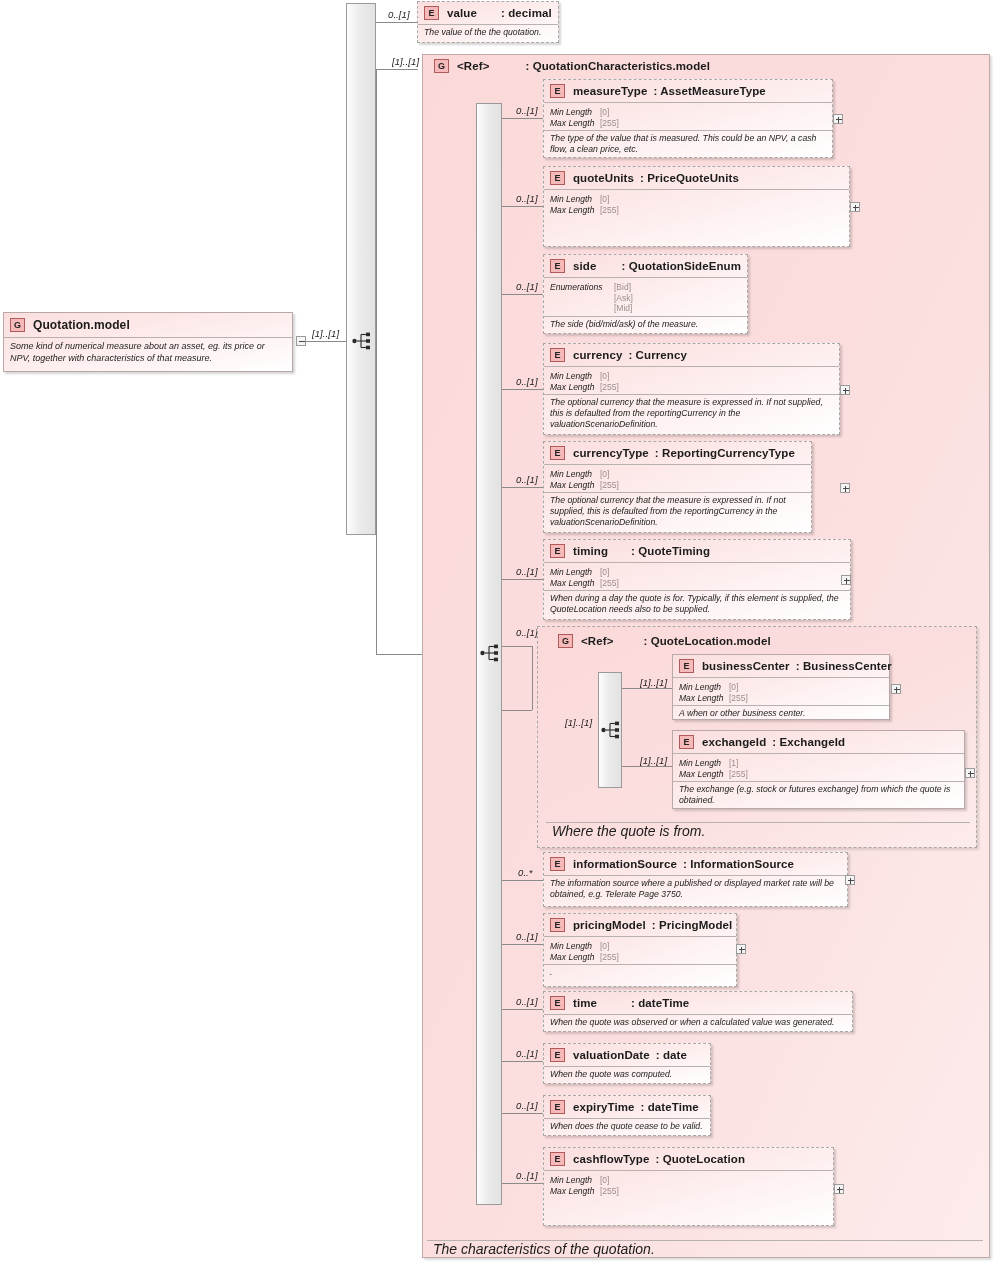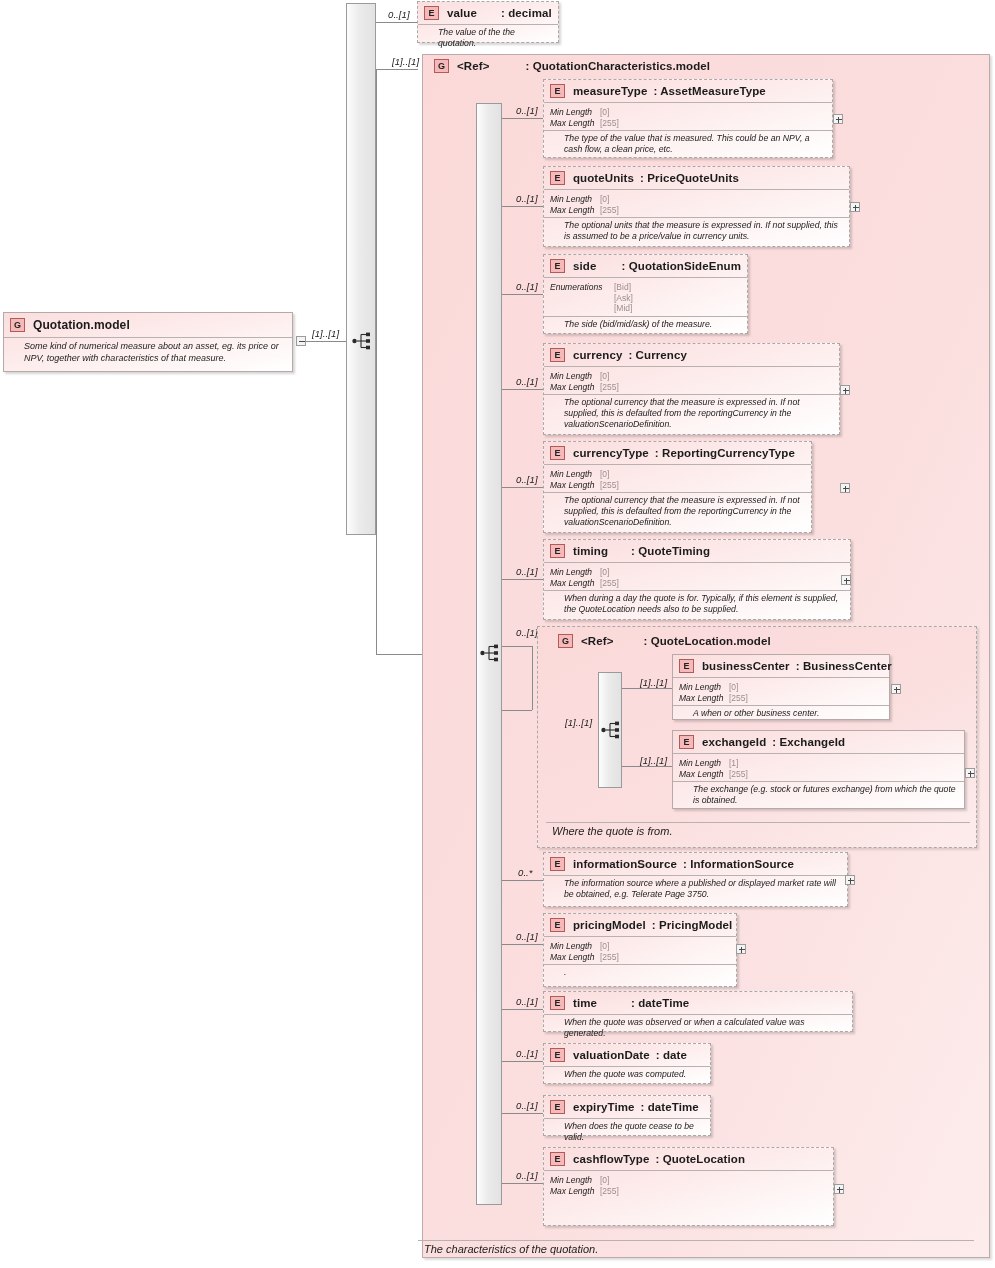--- a/index.html
+++ b/index.html
@@ -72,26 +72,26 @@
   .facets{
     border-top:1px solid #b9b0b0;padding:4px 6px 2px 6px;
     font-size:8.5px;line-height:10.5px;
   }
   .frow{display:flex;white-space:nowrap;}
   .flabel{font-style:italic;color:#1c1c1c;width:50px;flex:0 0 auto;}
   .fval{color:#9c8e8e;}
 
   
   .doc{
-    border-top:1px solid #b9b0b0;padding:2px 6px 3px 20px;
+    border-top:1px solid #b9b0b0;padding:2px 6px 3px 6px;
     font-size:8.7px;line-height:11px;font-style:italic;color:#1c1c1c;
   }
   .footdoc{
     position:absolute;border-top:1px solid #b9b0b0;
-    font-size:11px;line-height:11px;font-style:italic;color:#1c1c1c;
+    font-size:14px;line-height:11px;font-style:italic;color:#1c1c1c;
     padding:3px 0 0 6px;box-sizing:border-box;
   }
 </style>
 </head>
 <body>
 
 <div id="canvas">
 
   <div class="node solid shadow" style="left:3px;top:312px;width:290px;height:60px;">
     <div class="nhead" style="height:24px;">
@@ -191,21 +191,20 @@
     <div class="facets">
       <div class="frow">
           <span class="flabel">Min Length</span>
           <span class="fval">[0]</span>
         </div>
       <div class="frow">
           <span class="flabel">Max Length</span>
           <span class="fval">[255]</span>
         </div>
     </div>
-    <div class="doc">The optional units that the measure is expressed in. If not supplied, this is assumed to be a price/value in currency units.</div>
   </div>
   <div class="toggle plus" style="left:850px;top:202px;"></div>
 
   <div class="hline" style="left:502px;top:294px;width:41px;"></div>
   <div class="card" style="left:516px;top:281px;">0..[1]</div>
   <div class="node dashed shadow" style="left:543px;top:254px;width:205px;height:80px;">
     <div class="nhead">
       <span class="badge">E</span>
       <span class="nname" style="width:46px;">side</span>
       <span class="ntype">: QuotationSideEnum</span>
@@ -447,15 +446,15 @@
           <span class="fval">[0]</span>
         </div>
       <div class="frow">
           <span class="flabel">Max Length</span>
           <span class="fval">[255]</span>
         </div>
     </div>
   </div>
   <div class="toggle plus" style="left:834px;top:1184px;"></div>
 
-  <div class="footdoc" style="left:418px;top:1240px;width:556px;">The characteristics of the quotation.</div>
+  <div class="footdoc" style="left:427px;top:1240px;width:556px;">The characteristics of the quotation.</div>
 
 </div>
 
 </body></html>

